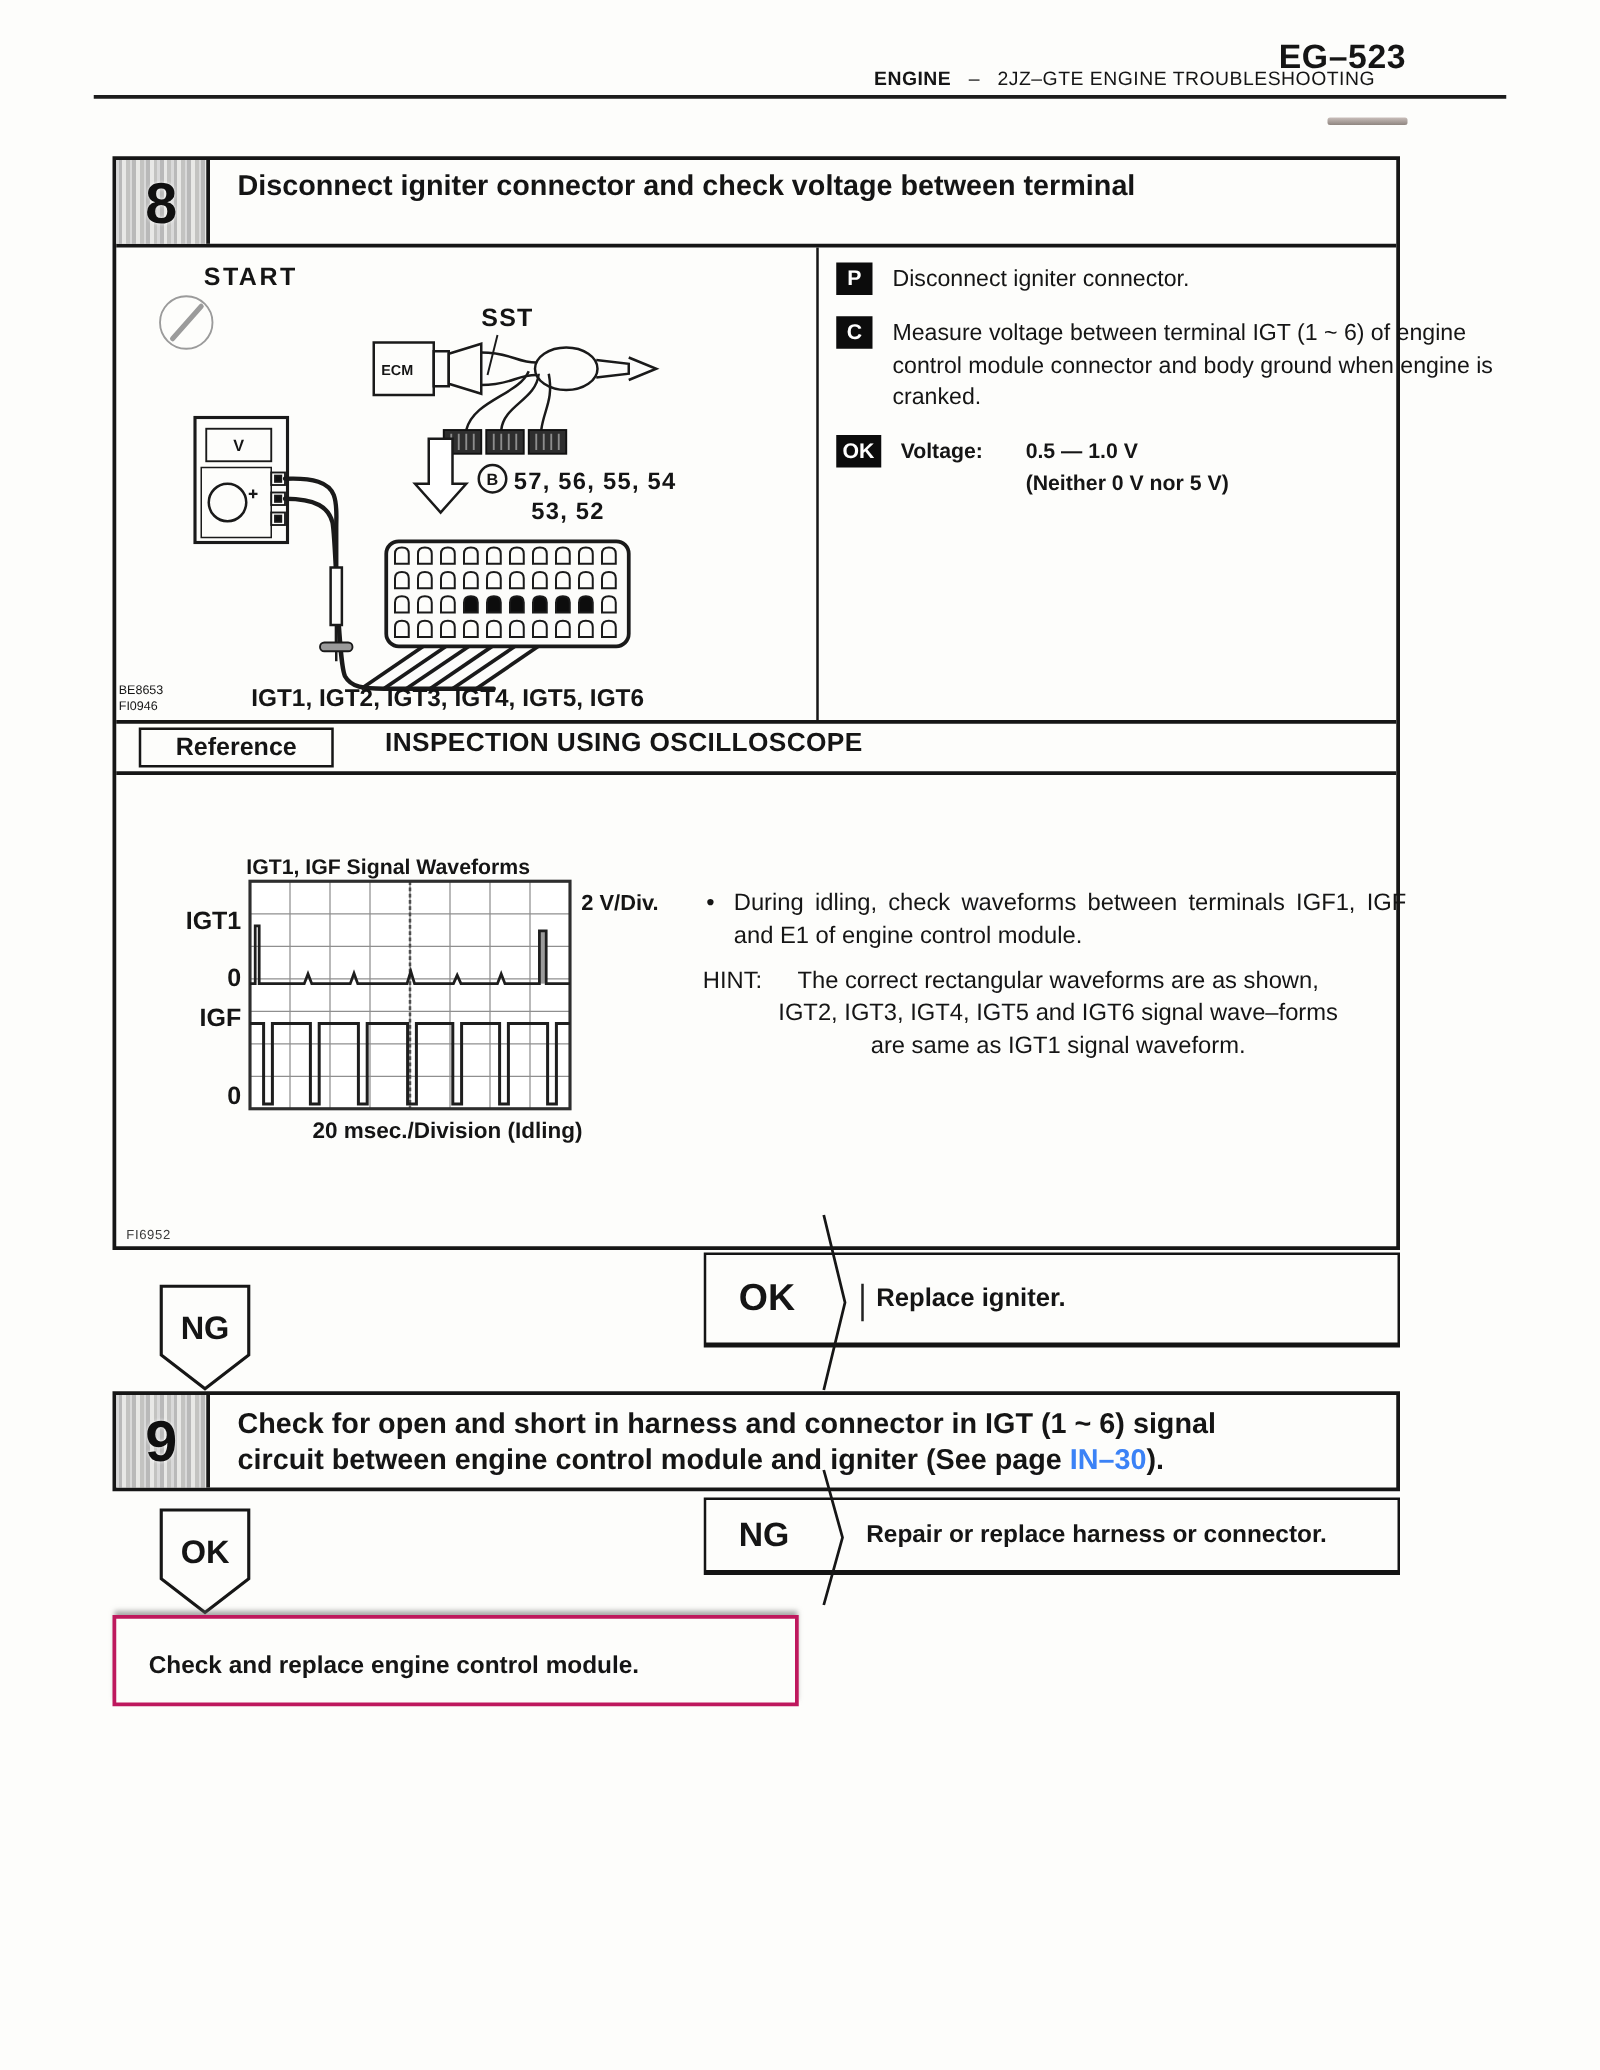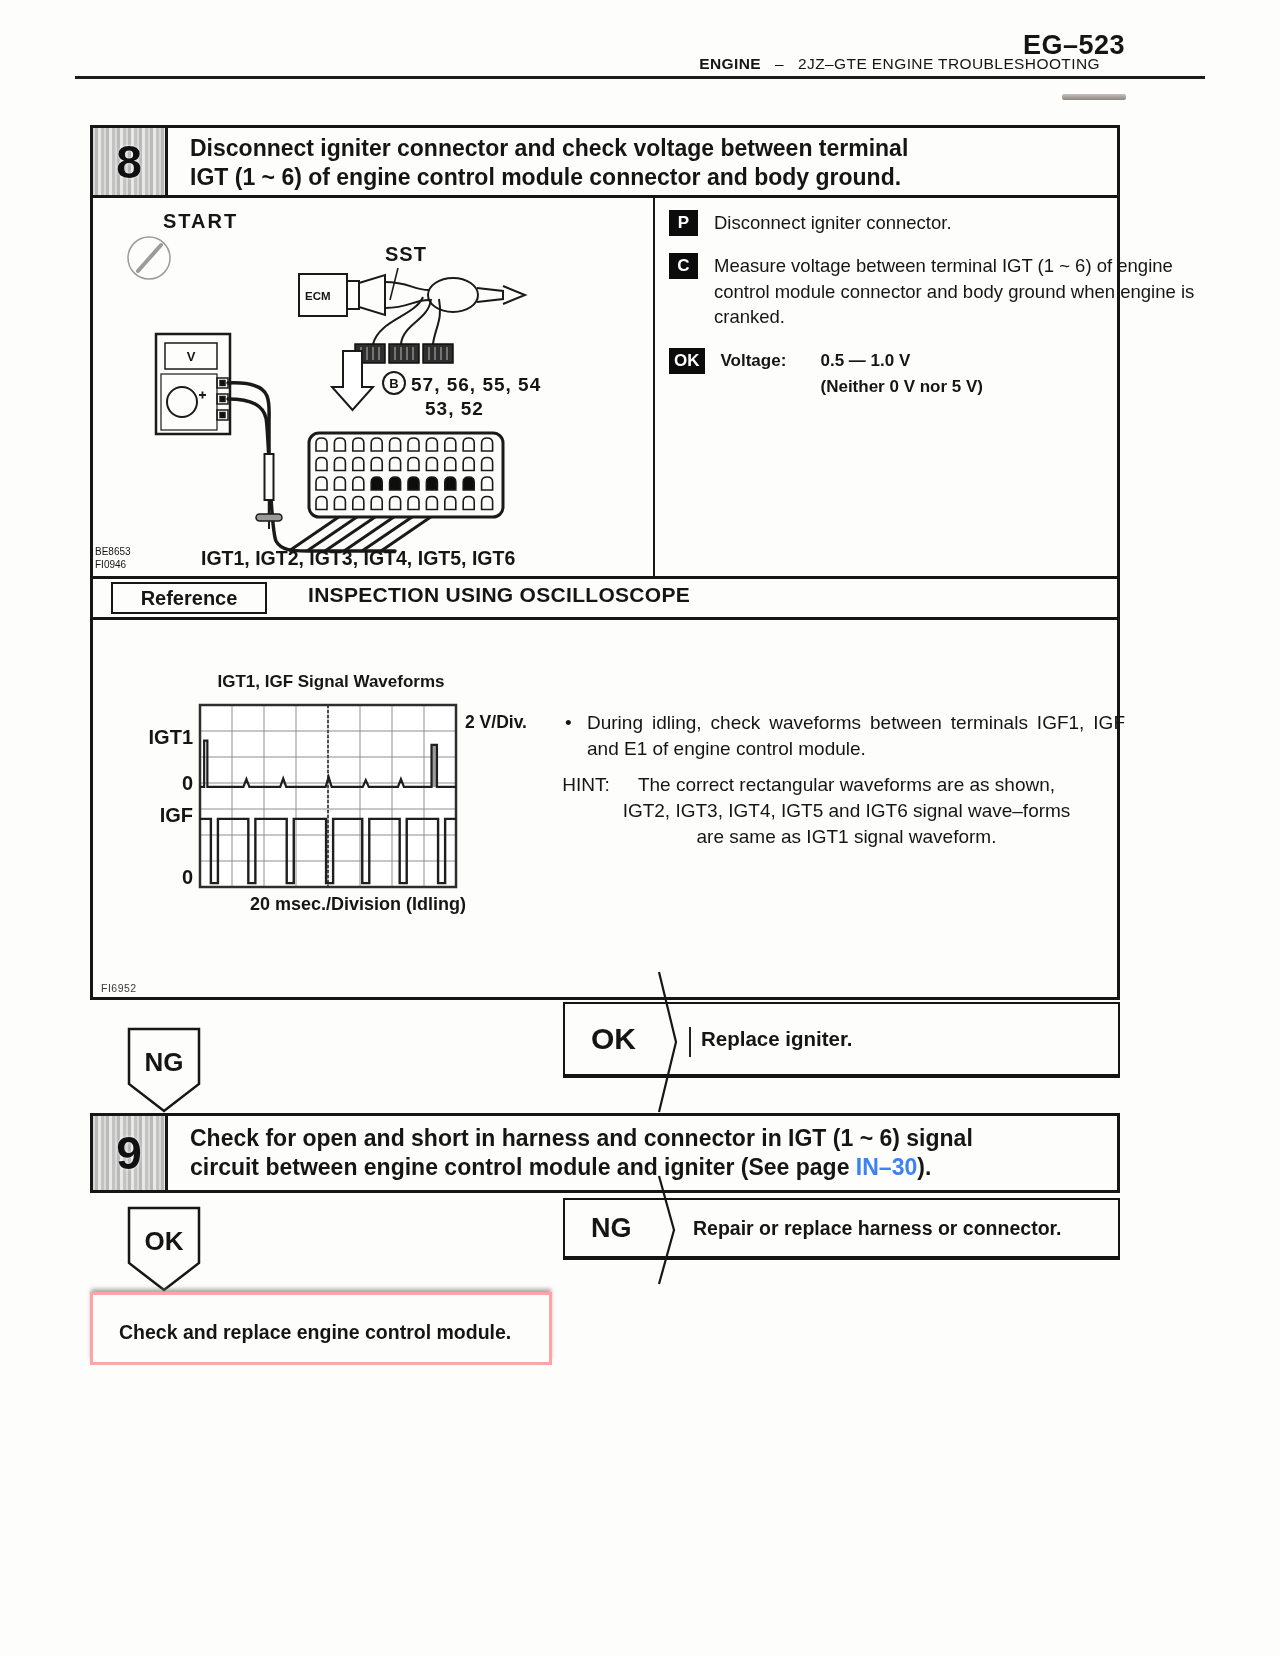--- a/index.html
+++ b/index.html
@@ -30,21 +30,21 @@
          padding:3px 8px;margin-right:16px;min-width:13px;text-align:center;flex:0 0 auto;}
   .ptext{width:482px;font-size:18.5px;line-height:25.5px;}
   .okrow-val{display:flex;font-weight:bold;font-size:17px;line-height:26px;}
   .okrow-val .lbl{width:100px;flex:0 0 auto;}
   
   .refrow{position:absolute;left:0;top:448px;right:0;height:38px;border-top:3px solid #161616;border-bottom:3px solid #161616;}
   .reflabel{position:absolute;left:18px;top:3px;width:152px;height:28px;border:2px solid #161616;
             text-align:center;font-weight:bold;font-size:20px;line-height:28px;}
   .refheading{position:absolute;left:215px;top:4px;font-weight:bold;font-size:21px;letter-spacing:.3px;}
   .refcontent{position:absolute;left:0;top:492px;right:0;bottom:0;}
-  .charttitle{left:104px;top:52px;width:268px;text-align:center;font-weight:bold;font-size:17px;}
+  .charttitle{left:104px;top:64px;width:268px;font-weight:bold;font-size:17px;}
   .vdiv{left:372px;top:92px;font-weight:bold;font-size:17.5px;}
   .wavelbl{font-weight:bold;font-size:20px;text-align:right;}
   .xlabel{left:100px;top:274px;width:330px;text-align:center;font-weight:bold;font-size:18px;}
   .figcode{font-size:10.5px;color:#3a3a3a;letter-spacing:.5px;}
   .bullet{left:472px;top:90px;width:560px;display:flex;font-size:19px;line-height:26px;}
   .bullet .dot{width:22px;flex:0 0 auto;}
   .bullet .btxt{width:538px;text-align:justify;}
   .hint{left:460px;top:152px;display:flex;font-size:19px;line-height:26px;text-align:center;}
   .hint .hl{width:66px;flex:0 0 auto;}
   .hint .htxt{width:455px;}
@@ -59,21 +59,21 @@
   .vtick{position:absolute;width:2px;background:#222;}
   .conn-text{position:absolute;top:50%;transform:translateY(-50%);font-weight:bold;}
   .okbox .conn-text{left:136px;font-size:20.5px;}
   .ngbox .conn-text{left:128px;font-size:19.5px;}
   .pennant{overflow:visible;}
   
   .step9{left:90px;top:1113px;width:1030px;height:80px;display:flex;}
   .step9 .titletext{padding-top:8px;}
   .pagelink{color:#3b82f6;}
   
-  .finalbox{left:90px;top:1292px;width:462px;height:73px;border:3px solid #fca5a5;box-sizing:border-box;
+  .finalbox{left:90px;top:1292px;width:549px;height:73px;border:3px solid #be185d;box-sizing:border-box;
             box-shadow:0 -4px 4px -1px rgba(110,110,110,.6);}
   .finalbox .ftext{padding:26px 0 0 26px;font-weight:bold;font-size:19.5px;}
   svg text{font-family:"Liberation Sans",sans-serif;fill:#151515;}
 </style>
 </head>
 <body>
 
 <div class="page">
 
   <div class="abs pgnum">EG–523</div>
@@ -81,21 +81,20 @@
     <span class="sec">ENGINE</span><span class="sep">–</span><span>2JZ–GTE ENGINE TROUBLESHOOTING</span>
   </div>
   <div class="abs rule"></div>
   <div class="abs corner-dash"></div>
 
   <div class="abs stepbox step8">
     <div class="titlerow">
       <div class="numcell">8</div>
       <div class="titletext">
         <div>Disconnect igniter connector and check voltage between terminal</div>
-        <div>IGT (1 ~ 6) of engine control module connector and body ground.</div>
       </div>
     </div>
 
     <div class="contentrow">
 
       <div class="diagcell">
         <svg class="abs" style="left:0;top:0;" width="468" height="378" viewBox="0 0 468 378">
           <g stroke="#1a1a1a" fill="none" stroke-width="2">
             <g stroke="#9b9b9b">
               <circle cx="56" cy="60" r="21" stroke-width="1.5"></circle>

